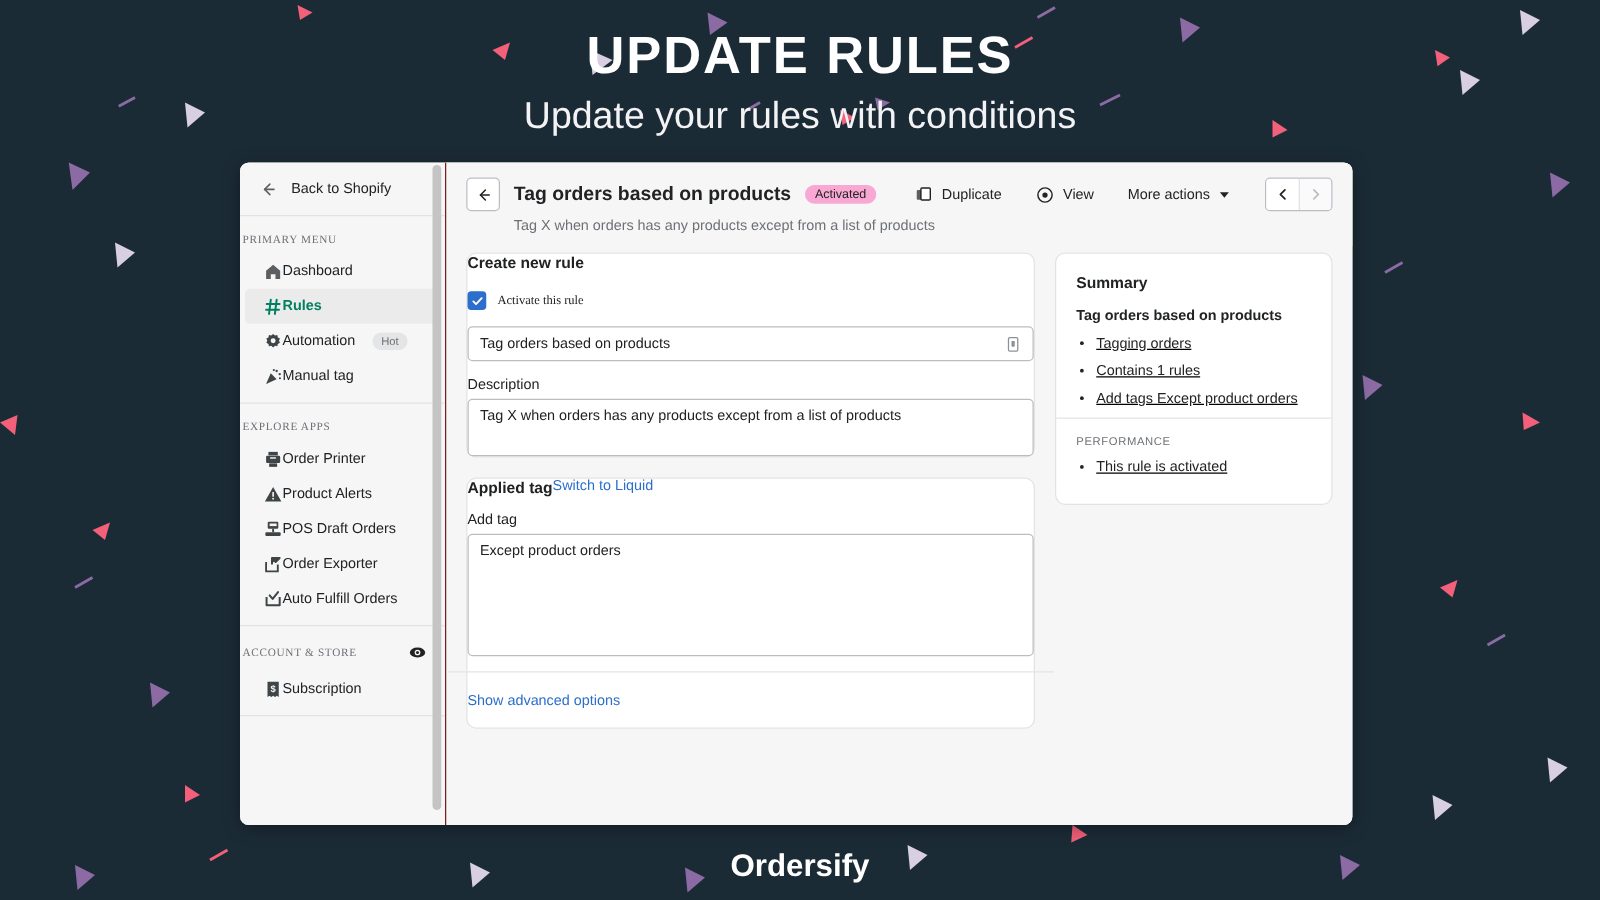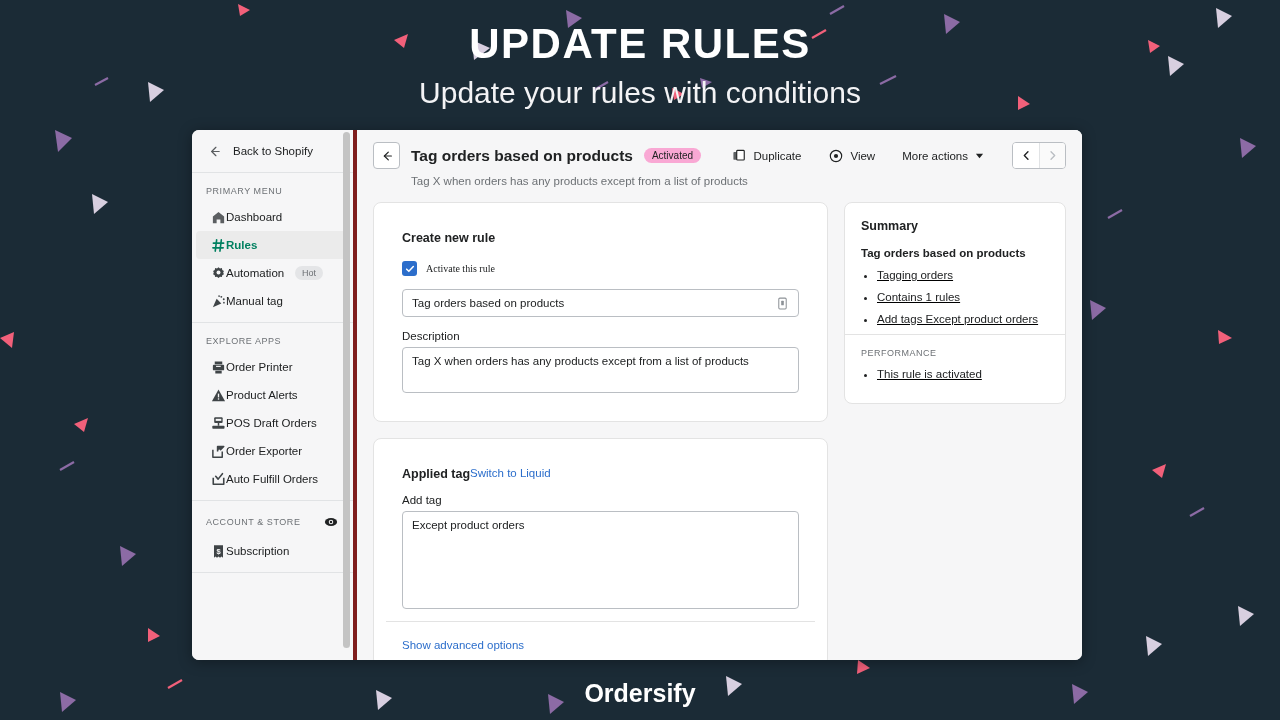--- a/index.html
+++ b/index.html
@@ -44,41 +44,41 @@
     overflow: hidden;
     display: flex;
     z-index: 3;
     box-shadow: 0 2px 14px rgba(0,0,0,.35);
   }
 
   
   .sidebar {
     width: 165px; min-width: 165px;
     background: #f6f6f7;
-    border-right: 4px solid #7f1d1d;
+    border-right: 1px solid #7f1d1d;
     position: relative;
     display: flex; flex-direction: column;
     font-size: 11.5px;
     color: #202223;
   }
   .back-row {
     display: flex; align-items: center; gap: 11px;
     padding: 13px 12px 13px 14px;
     border-bottom: 1px solid #e1e3e5;
     cursor: pointer;
   }
   .back-row .lbl { font-size: 11.5px; color: #202223; }
 
   .nav-section { padding: 8px 0 7px 0; border-bottom: 1px solid #e1e3e5; }
   .nav-section.last { border-bottom: none; }
   .sec-head {
     display:flex; align-items:center; justify-content:space-between;
-    padding: 5px 14px 7px 14px;
+    padding: 5px 14px 7px 2px;
     font-size: 9px; letter-spacing: .55px;
-    color: #6d7175; text-transform: uppercase; font-weight: 400;
+    color: #6d7175; text-transform: uppercase; font-weight: 400; font-family: Liberation Serif, serif;
   }
   .nav-item {
     display: flex; align-items: center; 
     padding: 6px 26px 6px 14px;
     margin: 0 4px; border-radius: 4px;
     cursor: pointer; position: relative;
   }
   .nav-item .lbl { flex: 1; font-size: 11.5px; color: #202223; white-space: nowrap;}
   .nav-item.active { background: #ebebeb; }
   .nav-item.active .lbl { color: #008060; font-weight: 600; }
@@ -136,21 +136,21 @@
 
   .content {
     flex: 1; display: flex; gap: 16px;
     padding: 5px 16px 0 16px; overflow: hidden;
   }
   .col-left { flex: 1; min-width: 0; display:flex; flex-direction:column; gap: 16px; }
   .col-right { width: 222px; min-width: 222px; }
 
   .card {
     background: #fff; border: 1px solid #e3e3e3;
-    border-radius: 8px; padding: 28px;
+    border-radius: 8px; padding: 0;
   }
   .card-title { font-size: 12.5px; font-weight: 700; color: #202223; }
   .card-head { display:flex; align-items:flex-start; justify-content:flex-start; }
   .link { color: #2c6ecb; font-size: 11.5px; cursor: pointer; }
 
   .chk-row { display:flex; align-items:center; gap:9px; margin-top: 16px; }
   .chk {
     width: 15px; height: 15px; border-radius: 3px;
     background: #2c6ecb; display:flex; align-items:center; justify-content:center;
     cursor: pointer; flex:none;

